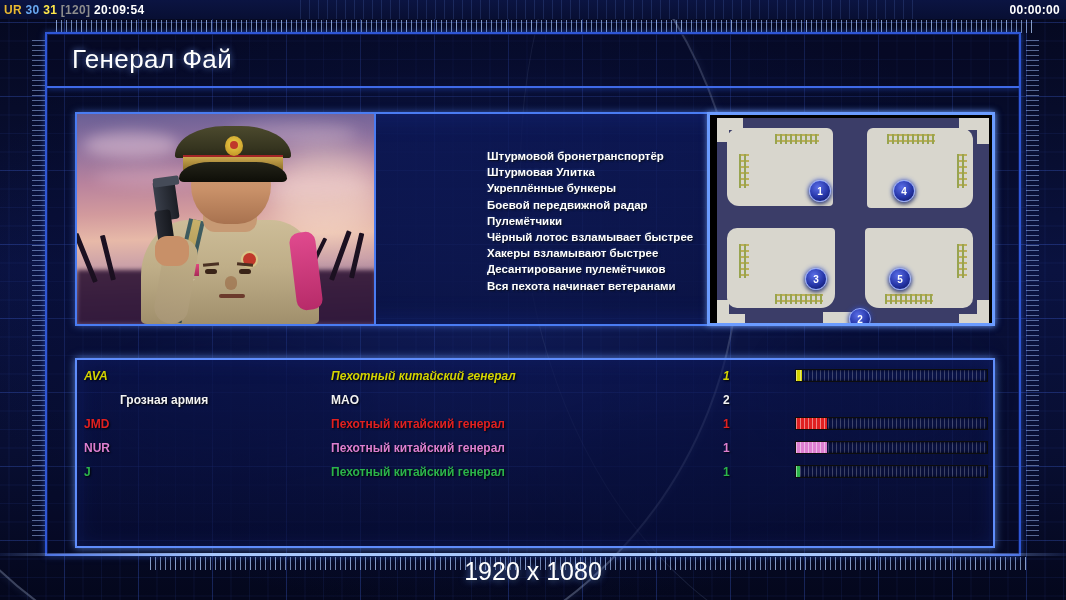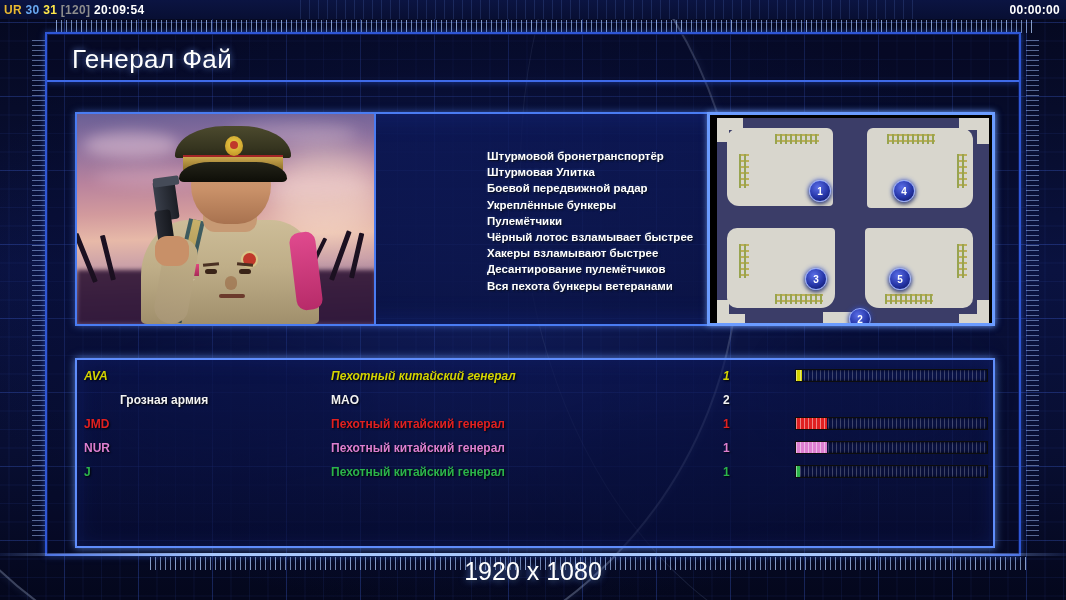--- a/index.html
+++ b/index.html
@@ -86,21 +86,21 @@
 
   
   #outerframe {
     position:absolute; left:45px; top:32px; width:976px; height:524px;
     border:2px solid #2f57d6;
     box-shadow:0 0 6px rgba(60,110,235,.55), inset 0 0 0 1px rgba(20,35,110,.7);
     background:rgba(6,10,40,.30);
     z-index:10;
   }
   #titlebar {
-    position:absolute; left:0; top:0; width:100%; height:48px;
+    position:absolute; left:0; top:0; width:100%; height:54px;
     border-bottom:2px solid #3f6ae8;
     box-shadow:0 2px 5px rgba(40,90,220,.35);
   }
   #title {
     position:absolute; left:25px; top:10px;
     font-size:26px; color:#ffffff; font-weight:normal;
     text-shadow:0 0 6px rgba(120,160,255,.75), 1px 1px 2px rgba(0,0,0,.8);
     letter-spacing:.4px;
   }
 
@@ -370,27 +370,27 @@
           <div id="gunbody"></div>
           <div id="hand"></div>
         </div>
       </div>
     </div>
 
     <div id="abilities">
       <div id="ablist">
           <div>Штурмовой бронетранспортёр</div>
           <div>Штурмовая Улитка</div>
+          <div>Укреплённые бункеры</div>
           <div>Боевой передвижной радар</div>
-          <div>Укреплённые бункеры</div>
           <div>Пулемётчики</div>
           <div>Чёрный лотос взламывает быстрее</div>
           <div>Хакеры взламывают быстрее</div>
           <div>Десантирование пулемётчиков</div>
-          <div>Вся пехота бункеры ветеранами</div>
+          <div>Вся пехота начинает ветеранами</div>
         </div>
 
       <div id="mapframe">
         <div id="mapinner">
           <div class="quad q1"></div>
           <div class="quad q4"></div>
           <div class="quad q3"></div>
           <div class="quad q5"></div>
           <div class="corner" style="left:0;top:0;width:26px;height:12px;"></div>
           <div class="corner" style="left:0;top:0;width:12px;height:24px;"></div>

